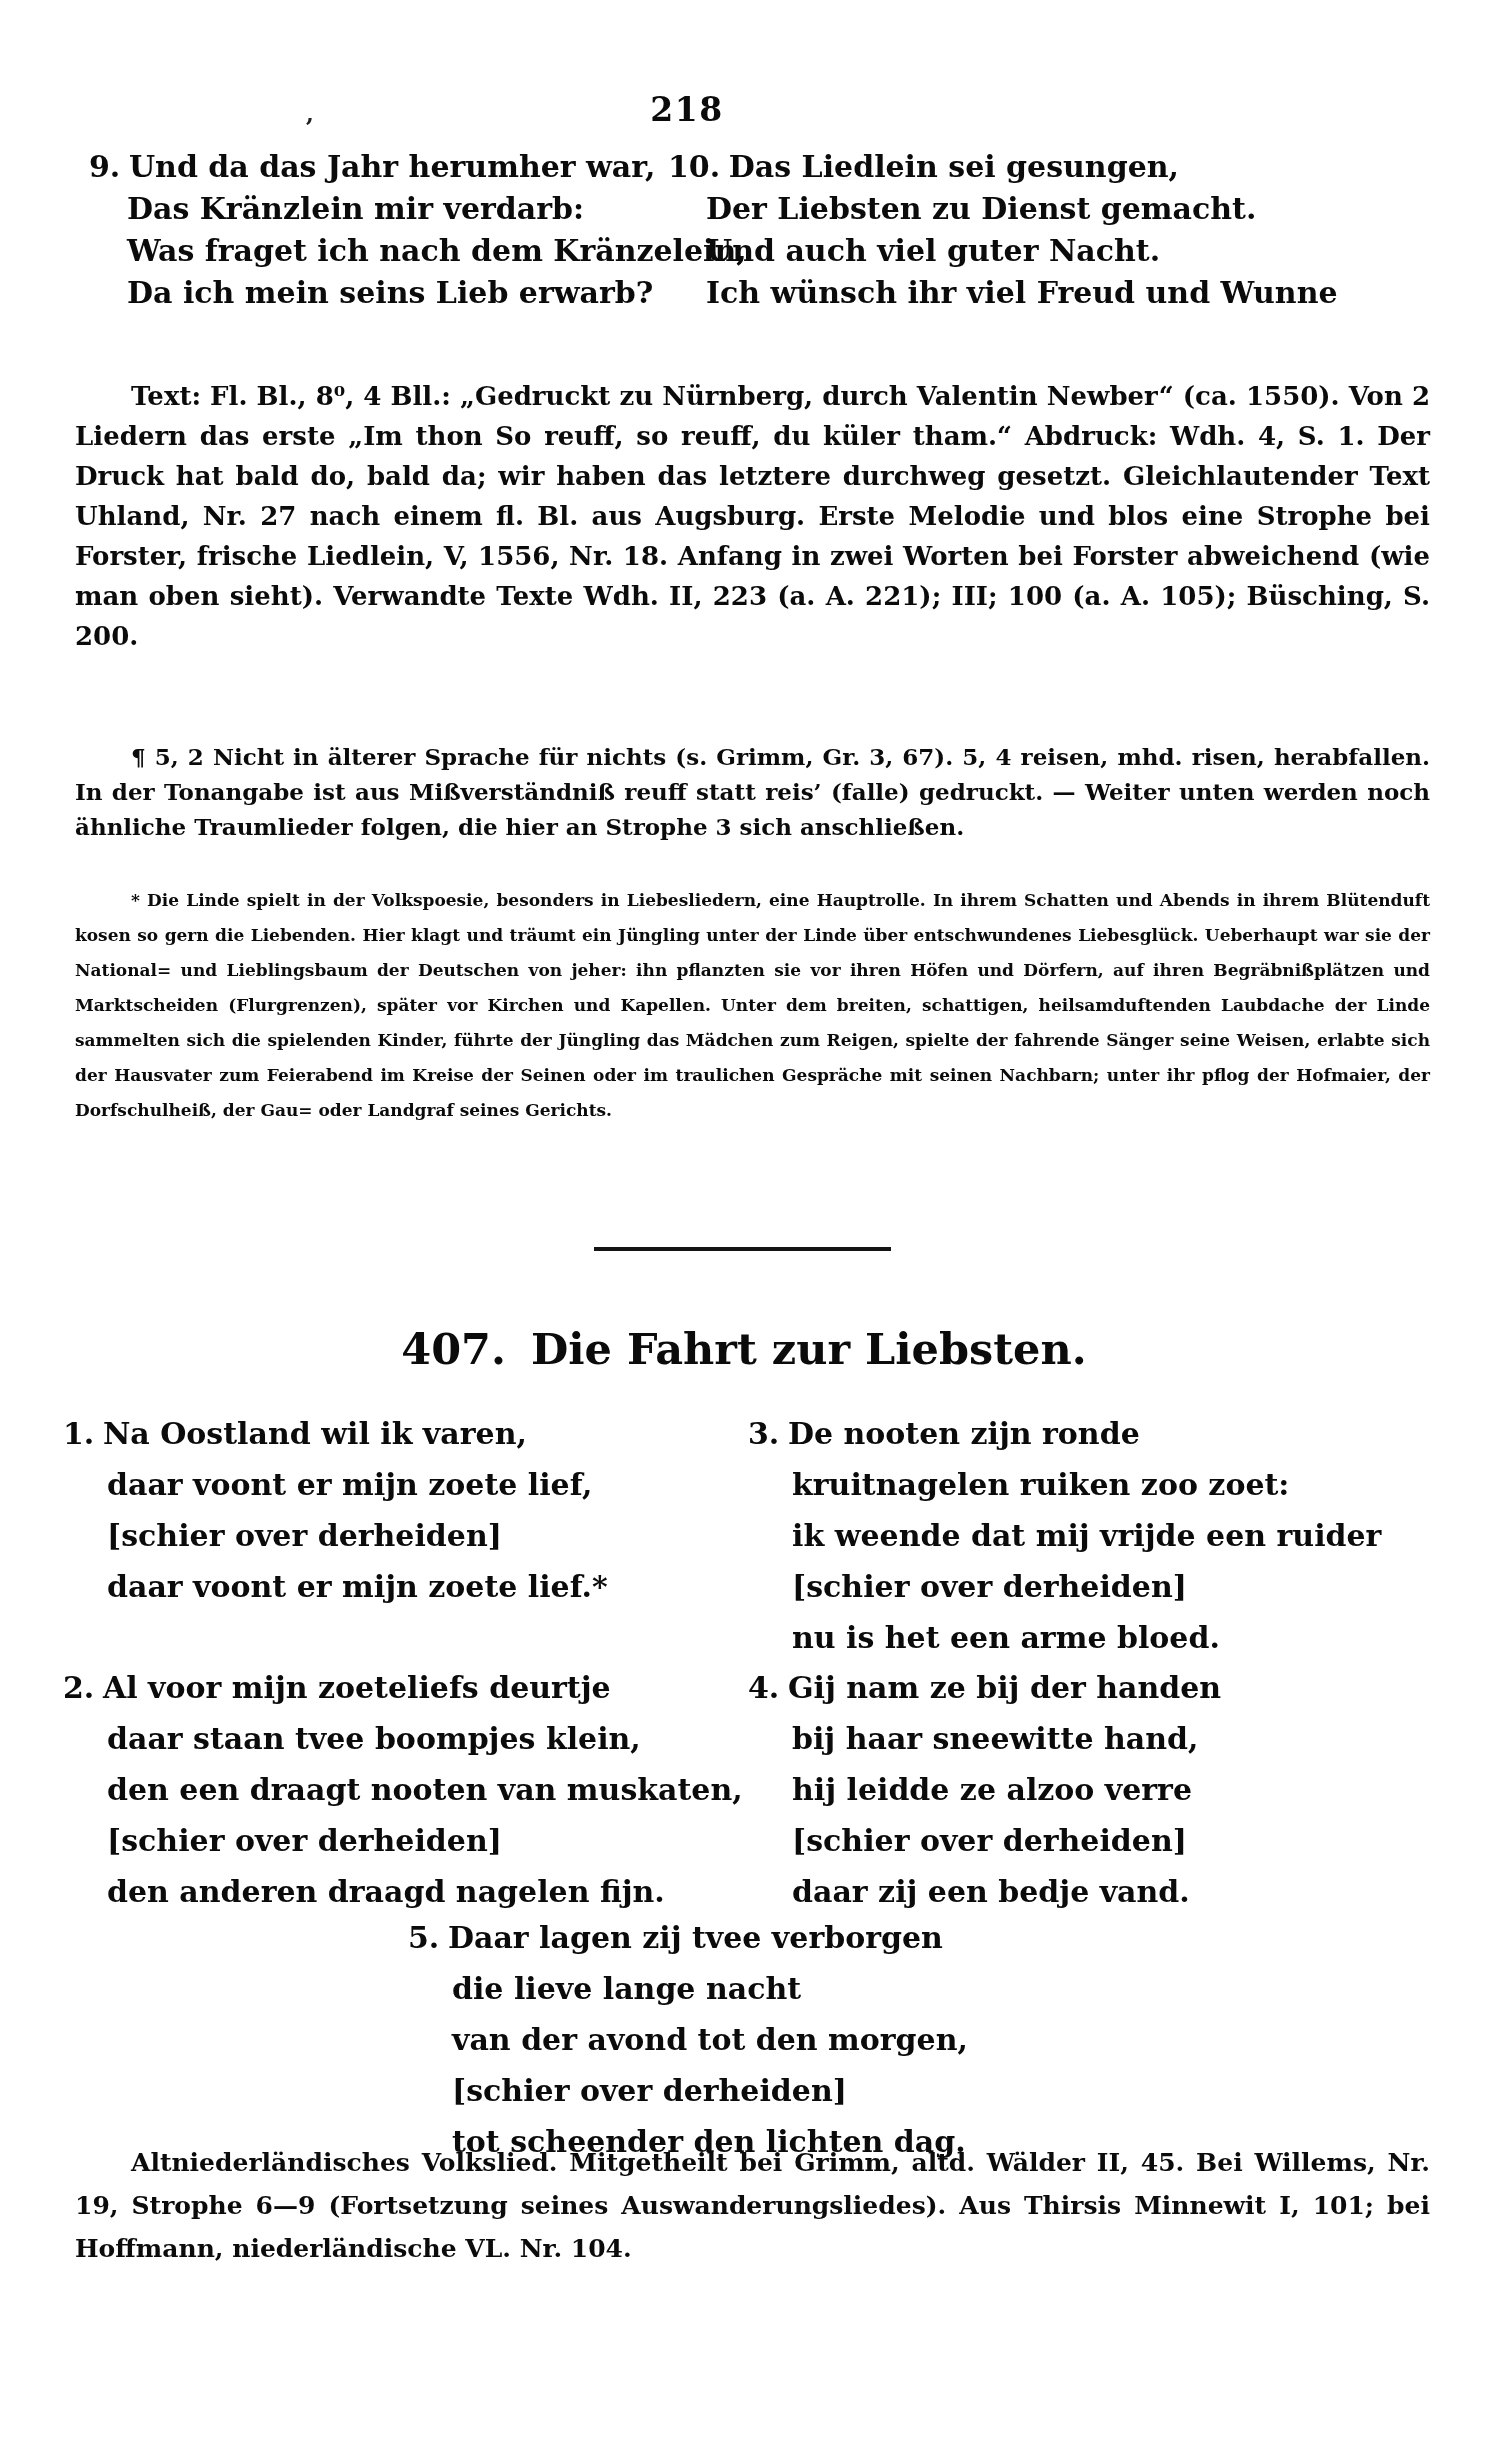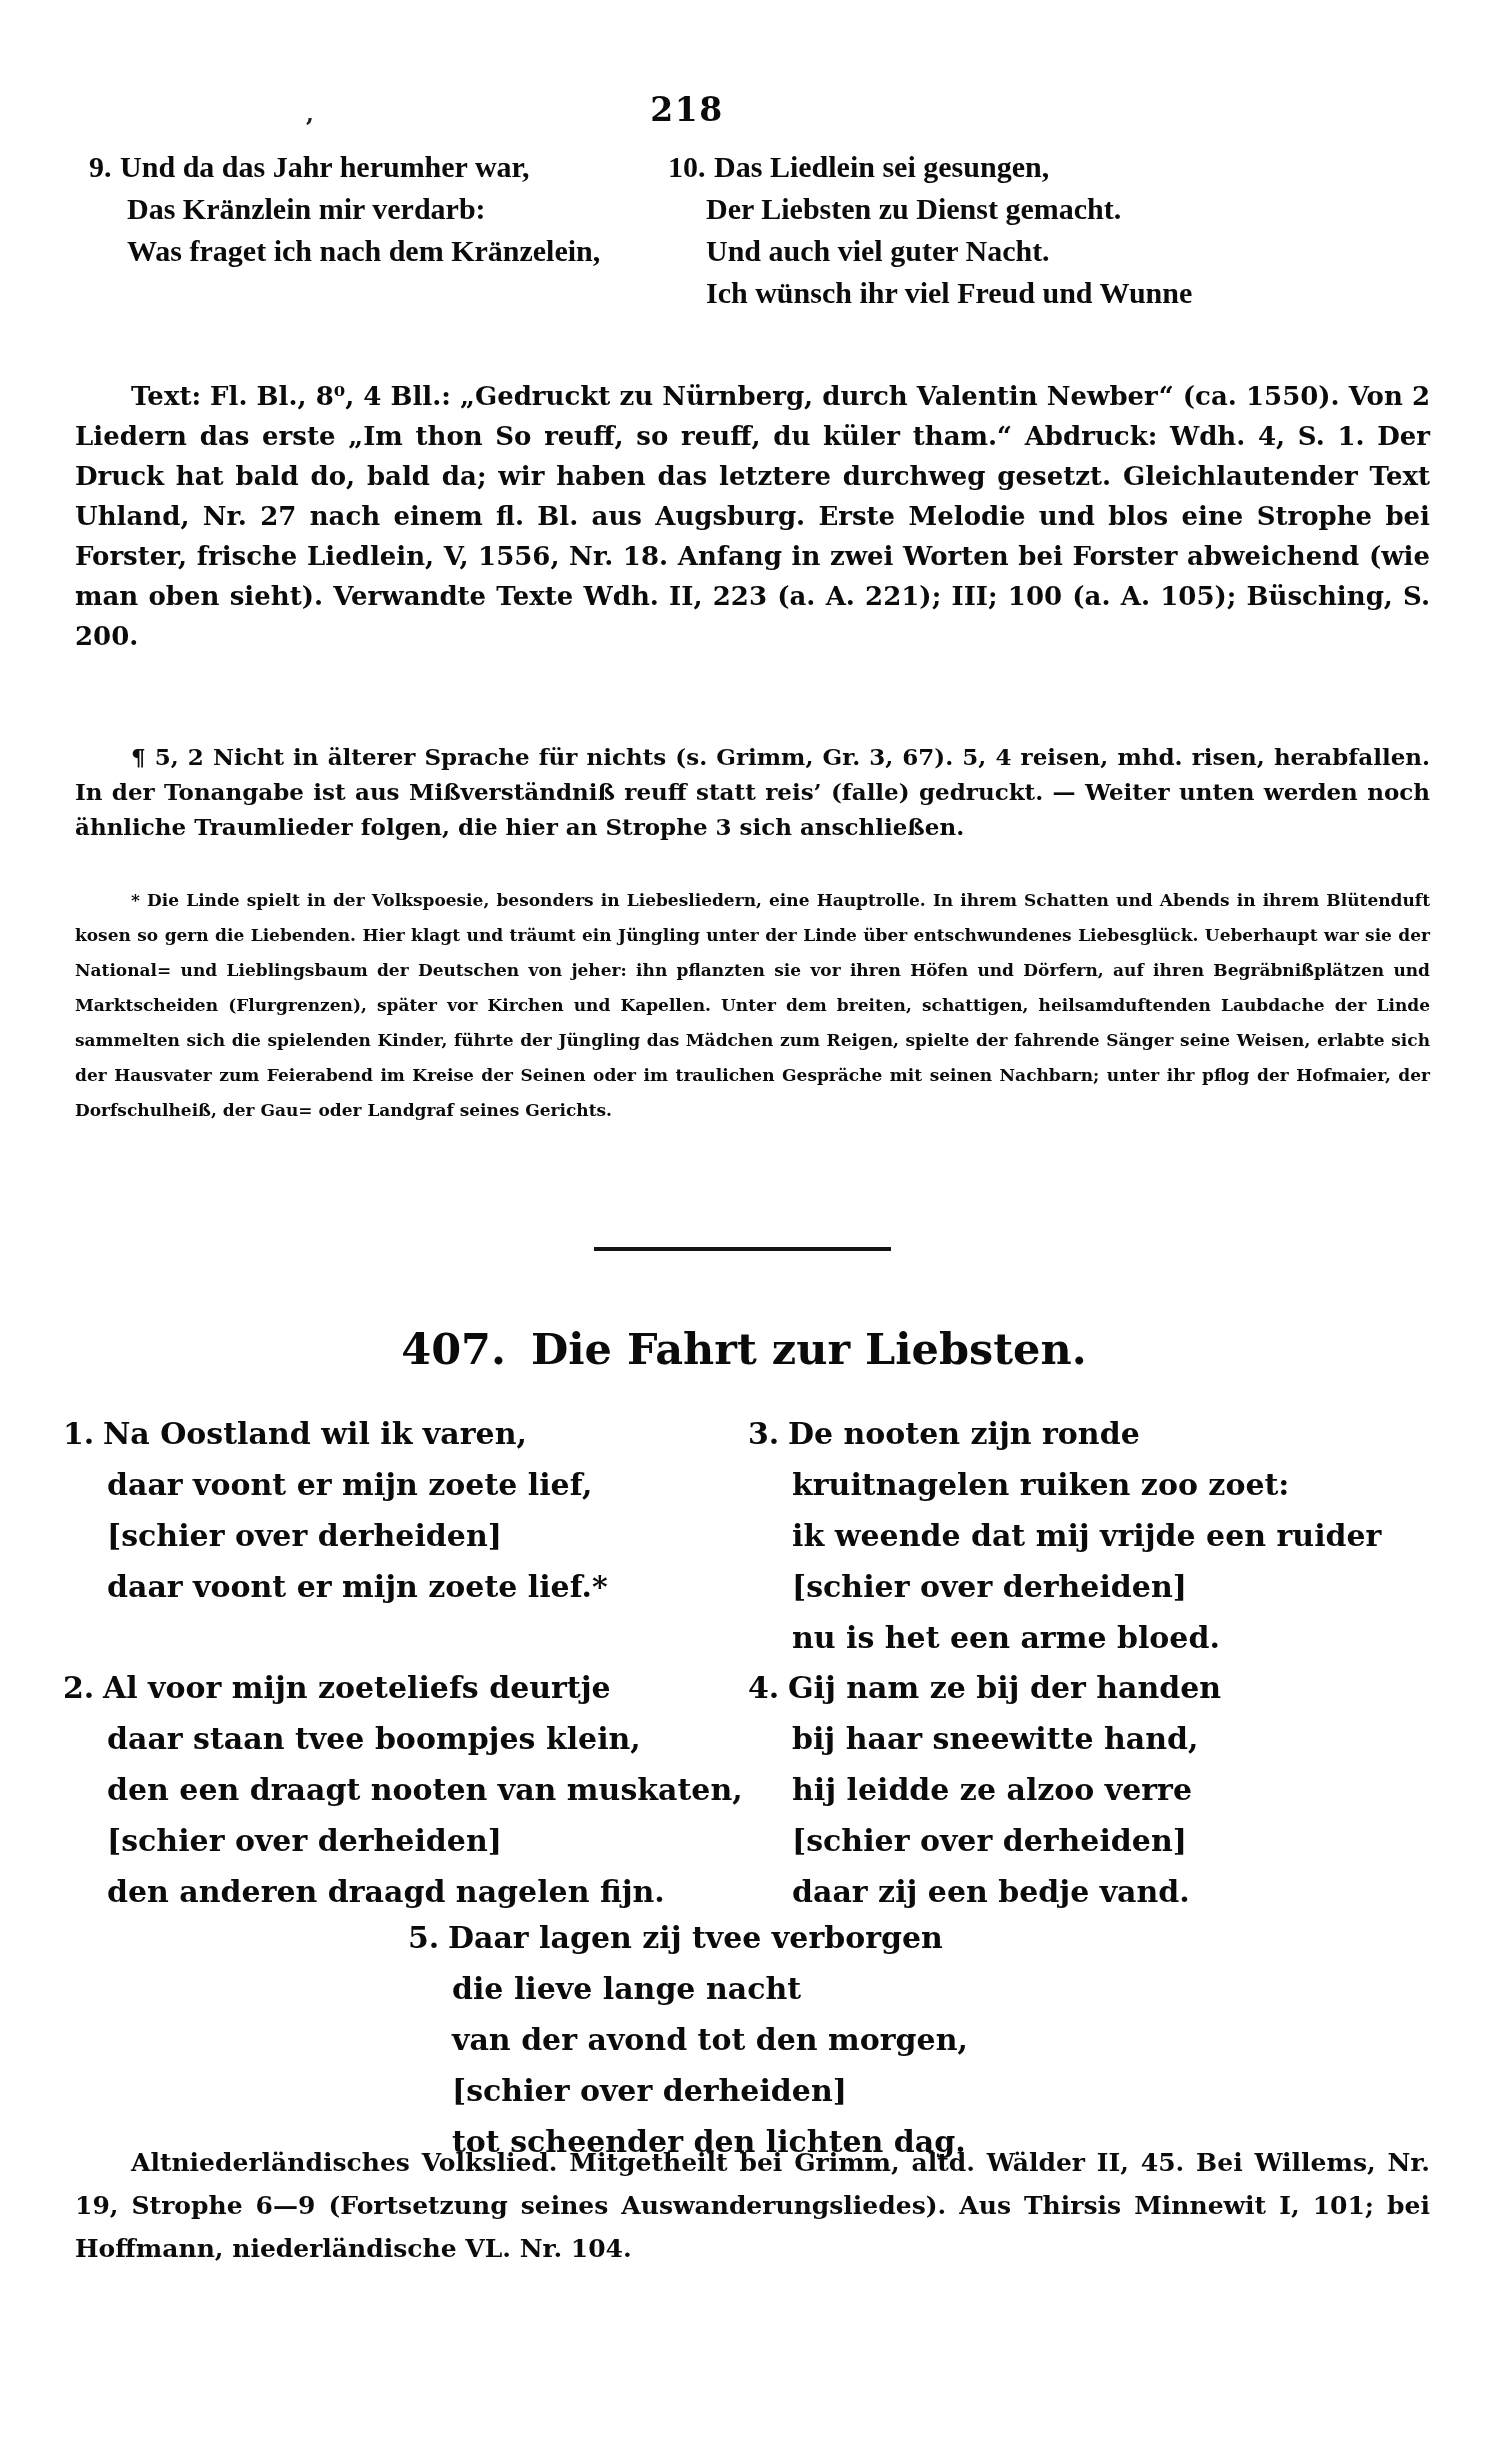--- a/index.html
+++ b/index.html
@@ -21,21 +21,21 @@
   .scan-artifact {
     position:absolute; left:305px; top:113px;
     font-size:25px; font-weight:700; color:#222;
   }
 
   
   .gverse {
     position:absolute; font-size:30px; line-height:42px;
     font-weight:700; white-space:nowrap;
   }
-  .gverse .line { padding-left:38px;font-family:Liberation Serif, serif; }
+  .gverse .line { padding-left:38px; }
   .gverse .line.first { padding-left:0; }
   .vnum { margin-right:8.6px; }
 
   #verse9  { left:89px;  top:146px; }
   #verse10 { left:668px; top:146px; }
 
   
   .para {
     position:absolute; left:75px; width:1355px;
     text-align:justify; font-weight:700;
@@ -75,20 +75,21 @@
 
 <div class="page">
 
   <div class="page-number">218</div>
   <div class="scan-artifact">’</div>
 
   <div class="gverse" id="verse9">
     <div class="line first"><span class="vnum">9.</span><span>Und da das Jahr herumher war,</span></div>
     <div class="line">Das Kränzlein mir verdarb:</div>
     <div class="line">Was fraget ich nach dem Kränzelein,</div>
+    <div class="line">Da ich mein seins Lieb erwarb?</div>
   </div>
 
   <div class="gverse" id="verse10">
     <div class="line first"><span class="vnum">10.</span><span>Das Liedlein sei gesungen,</span></div>
     <div class="line">Der Liebsten zu Dienst gemacht.</div>
     <div class="line">Und auch viel guter Nacht.</div>
     <div class="line">Ich wünsch ihr viel Freud und Wunne</div>
   </div>
 
   <p class="para" id="para-text">Text: Fl. Bl., 8⁰, 4 Bll.: „Gedruckt zu Nürnberg, durch Valentin Newber“ (ca. 1550). Von 2 Liedern das erste „Im thon So reuff, so reuff, du küler tham.“ Abdruck: Wdh. 4, S. 1. Der Druck hat bald do, bald da; wir haben das letztere durchweg gesetzt. Gleichlautender Text Uhland, Nr. 27 nach einem fl. Bl. aus Augsburg. Erste Melodie und blos eine Strophe bei Forster, frische Liedlein, V, 1556, Nr. 18. Anfang in zwei Worten bei Forster abweichend (wie man oben sieht). Verwandte Texte Wdh. II, 223 (a. A. 221); III; 100 (a. A. 105); Büsching, S. 200.</p>

